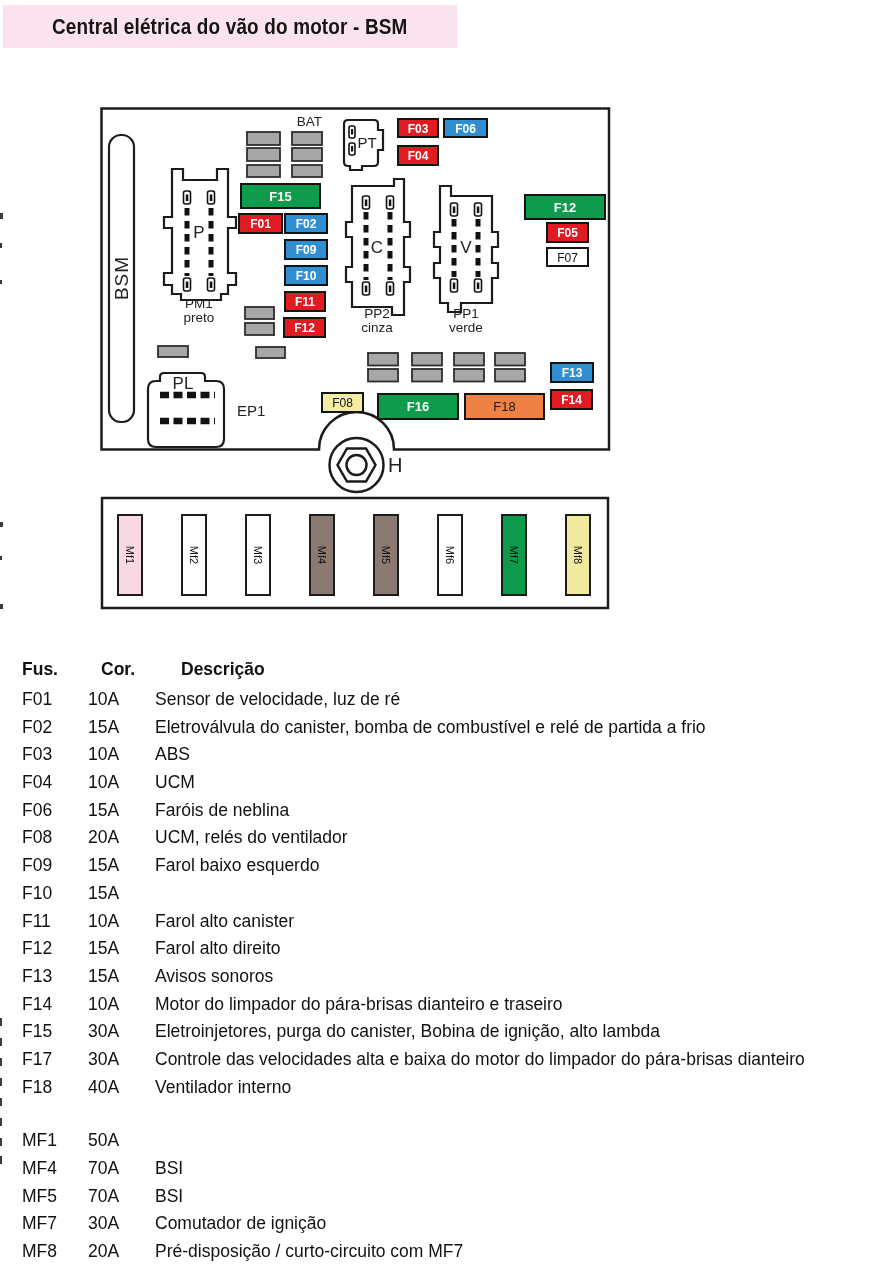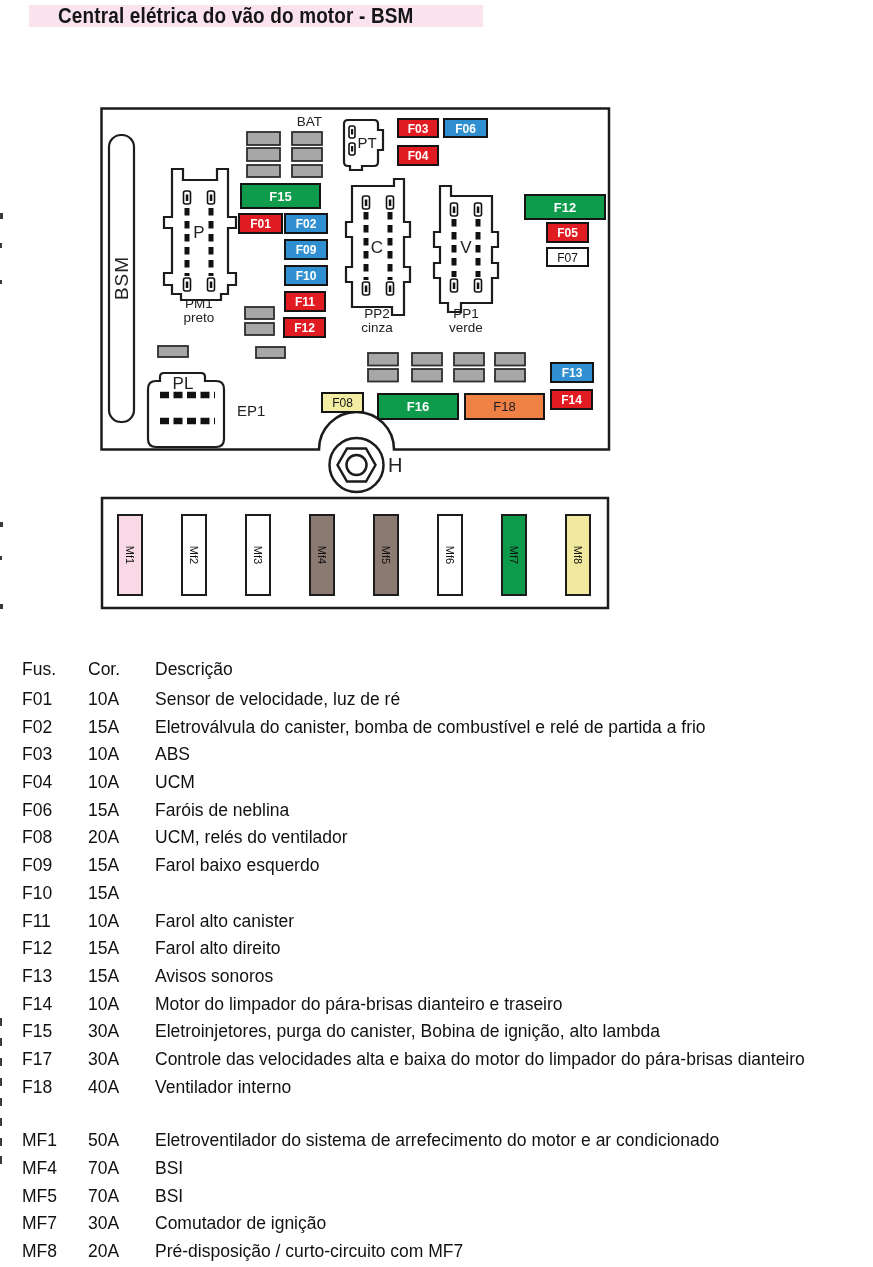--- a/index.html
+++ b/index.html
@@ -1,19 +1,19 @@
 <!DOCTYPE html>
 <html><head>
 <meta charset="utf-8">
 <style>
   html,body{margin:0;padding:0;background:#fff;}
   .page{position:relative;width:873px;height:1267px;background:#fff;overflow:hidden;
         font-family:"Liberation Sans",sans-serif;color:#111;}
-  .title-banner{position:absolute;left:29px;top:5px;width:454px;height:22px;
-        background:#fae3ee;display:flex;align-items:center;}
+  .title-banner{position:absolute;left:3px;top:5px;width:454px;height:43px;
+        background:#fae3ee;display:flex;align-items:center;justify-content:center;}
   .title-banner span{display:inline-block;font-weight:bold;font-size:22px;color:#151515;
         transform:scaleX(.86);white-space:nowrap;letter-spacing:.2px;}
   svg{position:absolute;left:0;top:0;}
   svg text{font-family:"Liberation Sans",sans-serif;}
   .outline{fill:#fff;stroke:#1c1c1c;stroke-width:2.5;}
   .conn{fill:#fff;stroke:#1c1c1c;stroke-width:2.2;}
   .pad{fill:#a7a7a7;stroke:#2e2e2e;stroke-width:1.8;}
   .pinline{stroke:#111;stroke-width:5;}
   .pin{fill:#fff;stroke:#111;stroke-width:1.6;}
   .pincore{fill:#111;}
@@ -23,21 +23,21 @@
   .letter{fill:#222;font-size:17px;text-anchor:middle;}
   .fuse rect{stroke:#141414;stroke-width:2;}
   .fuse text{font-size:12px;font-weight:bold;text-anchor:middle;}
   .fuse.wide text{font-size:13px;}
   .maxi text{font-size:11px;fill:#111;text-anchor:middle;}
   .maxi rect{stroke:#1c1c1c;stroke-width:2;}
   
   .fuse-table{position:absolute;left:22px;top:652px;width:840px;font-size:17.5px;}
   .trow{display:grid;grid-template-columns:66px 67px 700px;height:27.7px;
         line-height:27.7px;white-space:nowrap;}
-  .thead{height:34px;line-height:34px;font-weight:normal;}
+  .thead{height:34px;line-height:34px;font-weight:bold;gap:13px;}
   .tgap{height:26px;}
   .artifact{position:absolute;background:#3a3a3a;}
 </style>
 </head>
 <body>
 
 <div class="page">
 
   <div class="title-banner">
     <span>Central elétrica do vão do motor - BSM</span>
@@ -342,21 +342,20 @@
       </div>
     <div class="trow">
         <span>F18</span>
         <span>40A</span>
         <span>Ventilador interno</span>
       </div>
     <div class="tgap"></div>
     <div class="trow">
         <span>MF1</span>
         <span>50A</span>
-        <span>Eletroventilador do sistema de arrefecimento do motor e ar condicionado</span>
       </div>
     <div class="trow">
         <span>MF4</span>
         <span>70A</span>
         <span>BSI</span>
       </div>
     <div class="trow">
         <span>MF5</span>
         <span>70A</span>
         <span>BSI</span>

